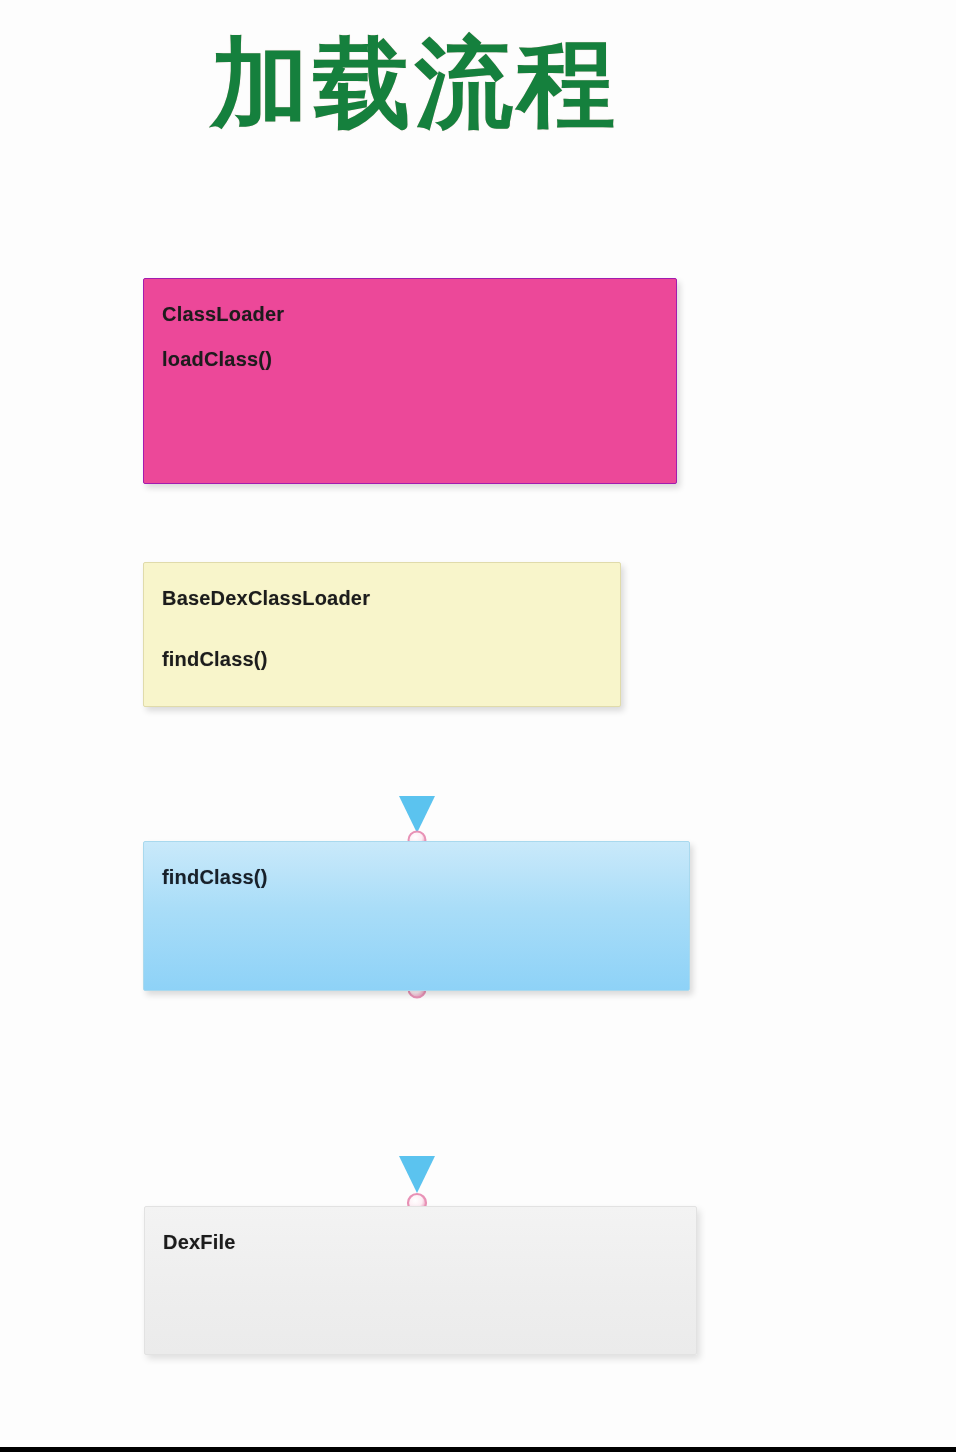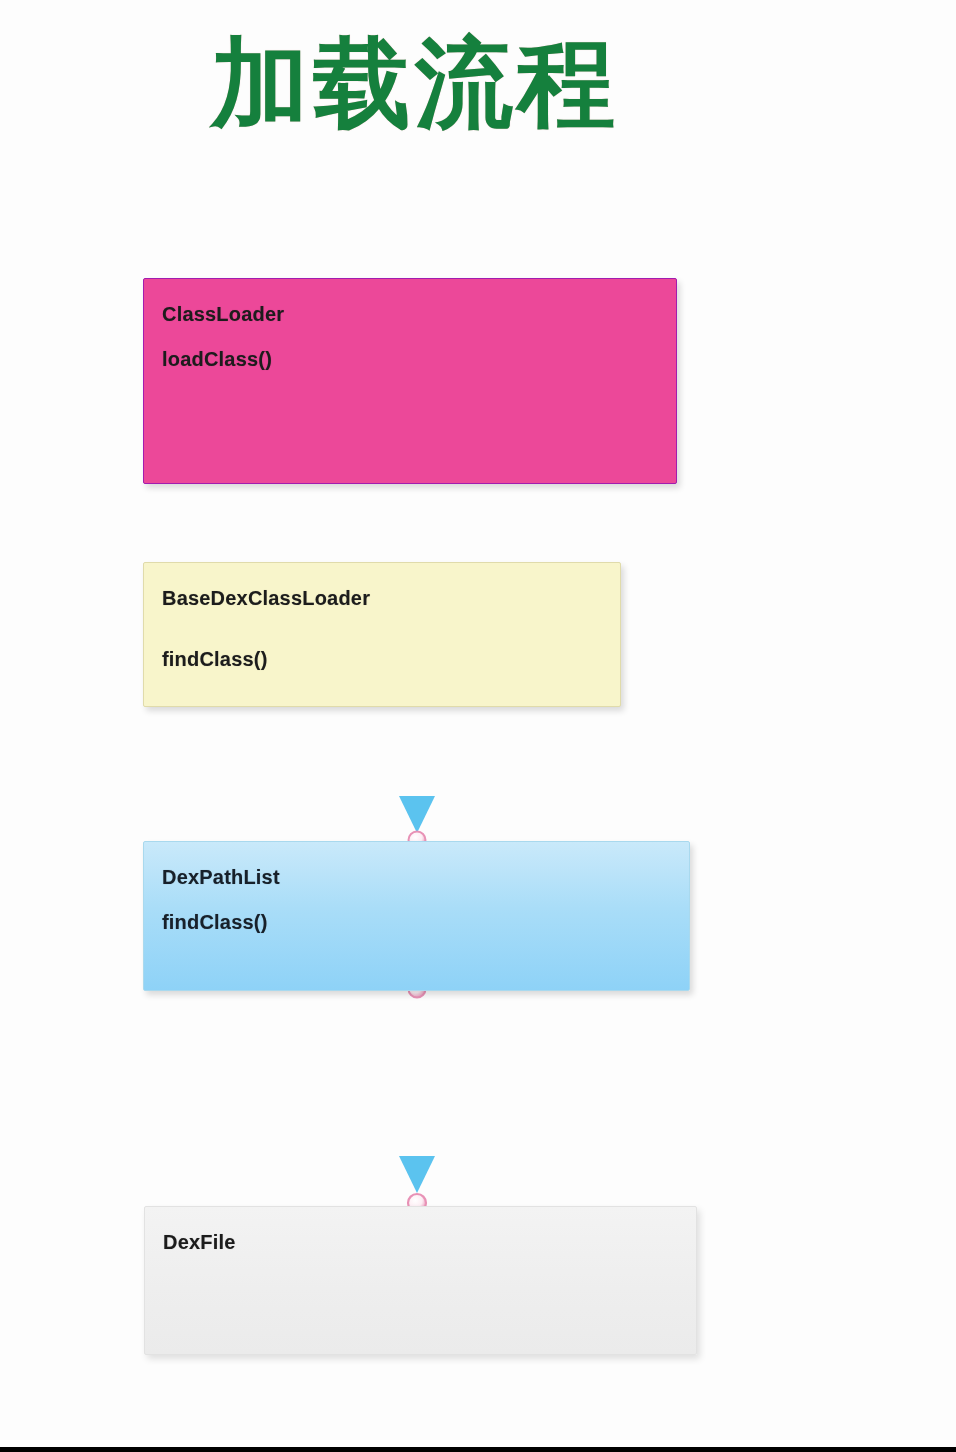--- a/index.html
+++ b/index.html
@@ -183,21 +183,20 @@
       <div class="title-line">ClassLoader</div>
       <div class="method-line">loadClass()</div>
     </div>
 
     <div class="node" id="node-basedex">
       <div class="title-line">BaseDexClassLoader</div>
       <div class="method-line">findClass()</div>
     </div>
 
     <div class="node" id="node-dexpathlist">
-      <div class="title-line">DexPathList</div>
       <div class="method-line">findClass()</div>
     </div>
 
     <div class="node" id="node-dexfile">
       <div class="title-line">DexFile</div>
     </div>
 
   </div>
 
   <div id="bottom-bar"></div>

